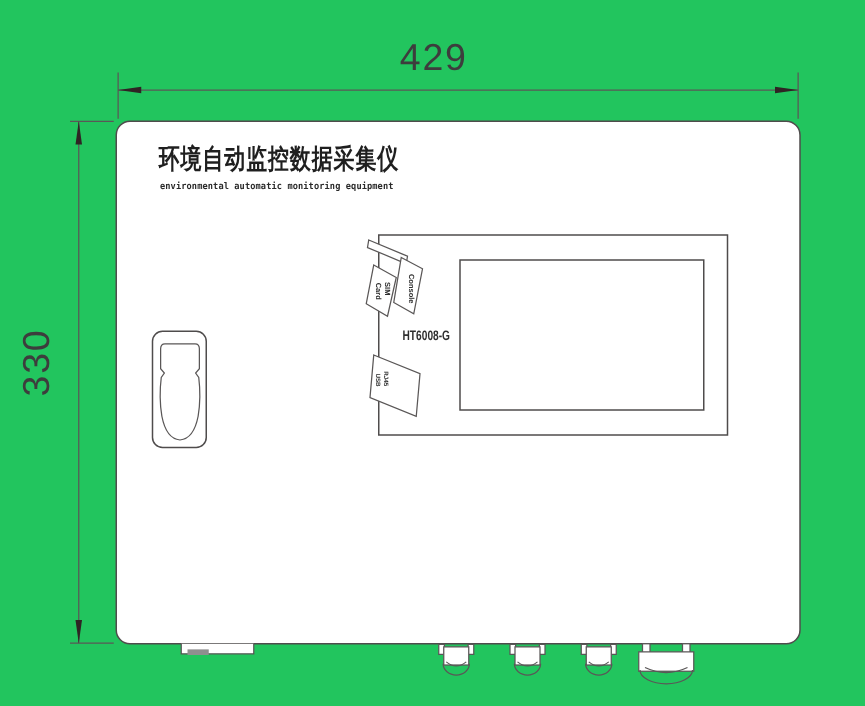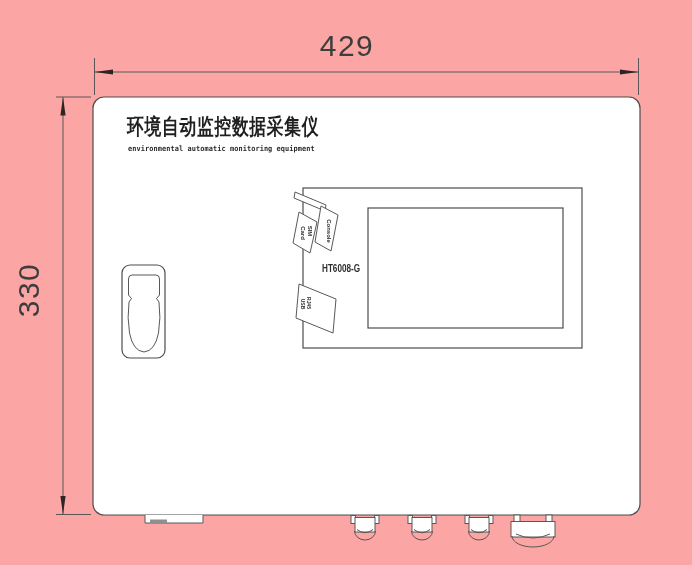--- a/index.html
+++ b/index.html
@@ -1,17 +1,17 @@
 <!DOCTYPE html>
 <html><head>
 <meta charset="utf-8">
 <style>
   html,body{margin:0;padding:0;background:#ffffff;}
   .stage{
-    position:relative;width:692px;height:565px;background:#fca5a5;overflow:hidden;
+    position:relative;width:692px;height:565px;background:#22c55e;overflow:hidden;
     font-family:"Liberation Sans",sans-serif;
   }
   .stage svg{position:absolute;left:0;top:0;}
   .title-cn{
     position:absolute;left:127px;top:112px;
     font-size:22px;font-weight:bold;color:#1f1f1f;letter-spacing:1px;
     transform:scaleX(0.76);transform-origin:left top;white-space:nowrap;
     font-family:"Liberation Sans",sans-serif;
   }
   .title-en{

